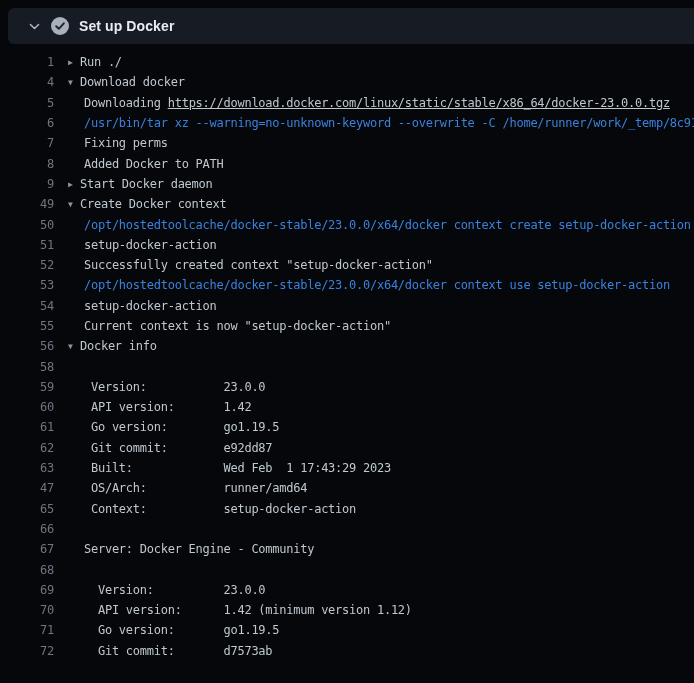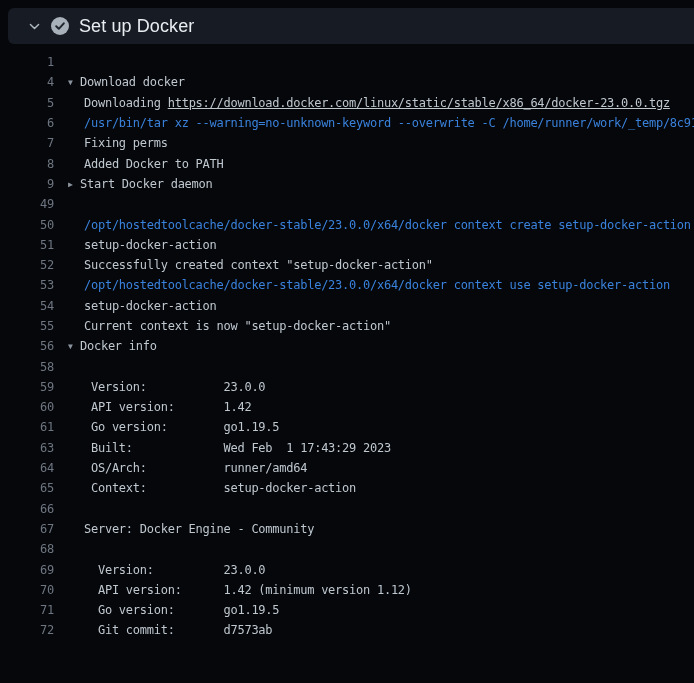--- a/index.html
+++ b/index.html
@@ -37,22 +37,22 @@
     margin-right:10px;
     flex:0 0 auto;
   }
   .status{
     width:18px;height:18px;
     margin-right:10px;
     flex:0 0 auto;
   }
   .step-title{
     color:var(--header-text);
-    font-size:18px;
-    font-weight:400;
+    font-size:14px;
+    font-weight:700;
     letter-spacing:.1px;
   }
   .log{
     padding-top:8px;
   }
   .row{
     height:20.3px;
     display:flex;
     align-items:center;
     font-family:"DejaVu Sans Mono","Liberation Mono",monospace;
@@ -99,41 +99,42 @@
   <span class="status">
     <svg width="18" height="18" viewBox="0 0 18 18">
       <circle cx="9" cy="9" r="9" fill="var(--check-circle-bg)"></circle>
       <path d="M5.2 9.3 L7.8 11.8 L12.8 6.3" fill="none" stroke="var(--check-mark)" stroke-width="2" stroke-linecap="round" stroke-linejoin="round"></path>
     </svg>
   </span>
   <span class="step-title">Set up Docker</span>
 </div>
 
 <div class="log">
-    <div class="row"><span class="num">1</span></div>
+    <div class="row"><span class="num">1</span><span class="content group"><span class="arrow">▶</span><span class="grouplabel">Run ./</span></span></div>
     <div class="row"><span class="num">4</span><span class="content group"><span class="arrow">▼</span><span class="grouplabel">Download docker</span></span></div>
     <div class="row"><span class="num">5</span><span class="content child"><span>Downloading </span><span class="link">https://download.docker.com/linux/static/stable/x86_64/docker-23.0.0.tgz</span></span></div>
     <div class="row"><span class="num">6</span><span class="content child cmd">/usr/bin/tar xz --warning=no-unknown-keyword --overwrite -C /home/runner/work/_temp/8c91</span></div>
     <div class="row"><span class="num">7</span><span class="content child">Fixing perms</span></div>
     <div class="row"><span class="num">8</span><span class="content child">Added Docker to PATH</span></div>
     <div class="row"><span class="num">9</span><span class="content group"><span class="arrow">▶</span><span class="grouplabel">Start Docker daemon</span></span></div>
-    <div class="row"><span class="num">49</span></div>
+    <div class="row"><span class="num">49</span><span class="content group"><span class="arrow">▼</span><span class="grouplabel">Create Docker context</span></span></div>
     <div class="row"><span class="num">50</span><span class="content child cmd">/opt/hostedtoolcache/docker-stable/23.0.0/x64/docker context create setup-docker-action</span></div>
     <div class="row"><span class="num">51</span><span class="content child">setup-docker-action</span></div>
     <div class="row"><span class="num">52</span><span class="content child">Successfully created context "setup-docker-action"</span></div>
     <div class="row"><span class="num">53</span><span class="content child cmd">/opt/hostedtoolcache/docker-stable/23.0.0/x64/docker context use setup-docker-action</span></div>
     <div class="row"><span class="num">54</span><span class="content child">setup-docker-action</span></div>
     <div class="row"><span class="num">55</span><span class="content child">Current context is now "setup-docker-action"</span></div>
     <div class="row"><span class="num">56</span><span class="content group"><span class="arrow">▼</span><span class="grouplabel">Docker info</span></span></div>
     <div class="row"><span class="num">58</span></div>
     <div class="row"><span class="num">59</span><span class="content child"> Version:           23.0.0</span></div>
     <div class="row"><span class="num">60</span><span class="content child"> API version:       1.42</span></div>
     <div class="row"><span class="num">61</span><span class="content child"> Go version:        go1.19.5</span></div>
+    <div class="row"><span class="num">62</span><span class="content child"> Git commit:        e92dd87</span></div>
     <div class="row"><span class="num">63</span><span class="content child"> Built:             Wed Feb  1 17:43:29 2023</span></div>
-    <div class="row"><span class="num">64</span><span class="content child"> OS/Arch:           runner/amd64</span></div>
+    <div class="row"><span class="num">47</span><span class="content child"> OS/Arch:           runner/amd64</span></div>
     <div class="row"><span class="num">65</span><span class="content child"> Context:           setup-docker-action</span></div>
     <div class="row"><span class="num">66</span><span class="content child"></span></div>
     <div class="row"><span class="num">67</span><span class="content child">Server: Docker Engine - Community</span></div>
     <div class="row"><span class="num">68</span></div>
     <div class="row"><span class="num">69</span><span class="content child">  Version:          23.0.0</span></div>
     <div class="row"><span class="num">70</span><span class="content child">  API version:      1.42 (minimum version 1.12)</span></div>
     <div class="row"><span class="num">71</span><span class="content child">  Go version:       go1.19.5</span></div>
     <div class="row"><span class="num">72</span><span class="content child">  Git commit:       d7573ab</span></div>
   </div>
 

